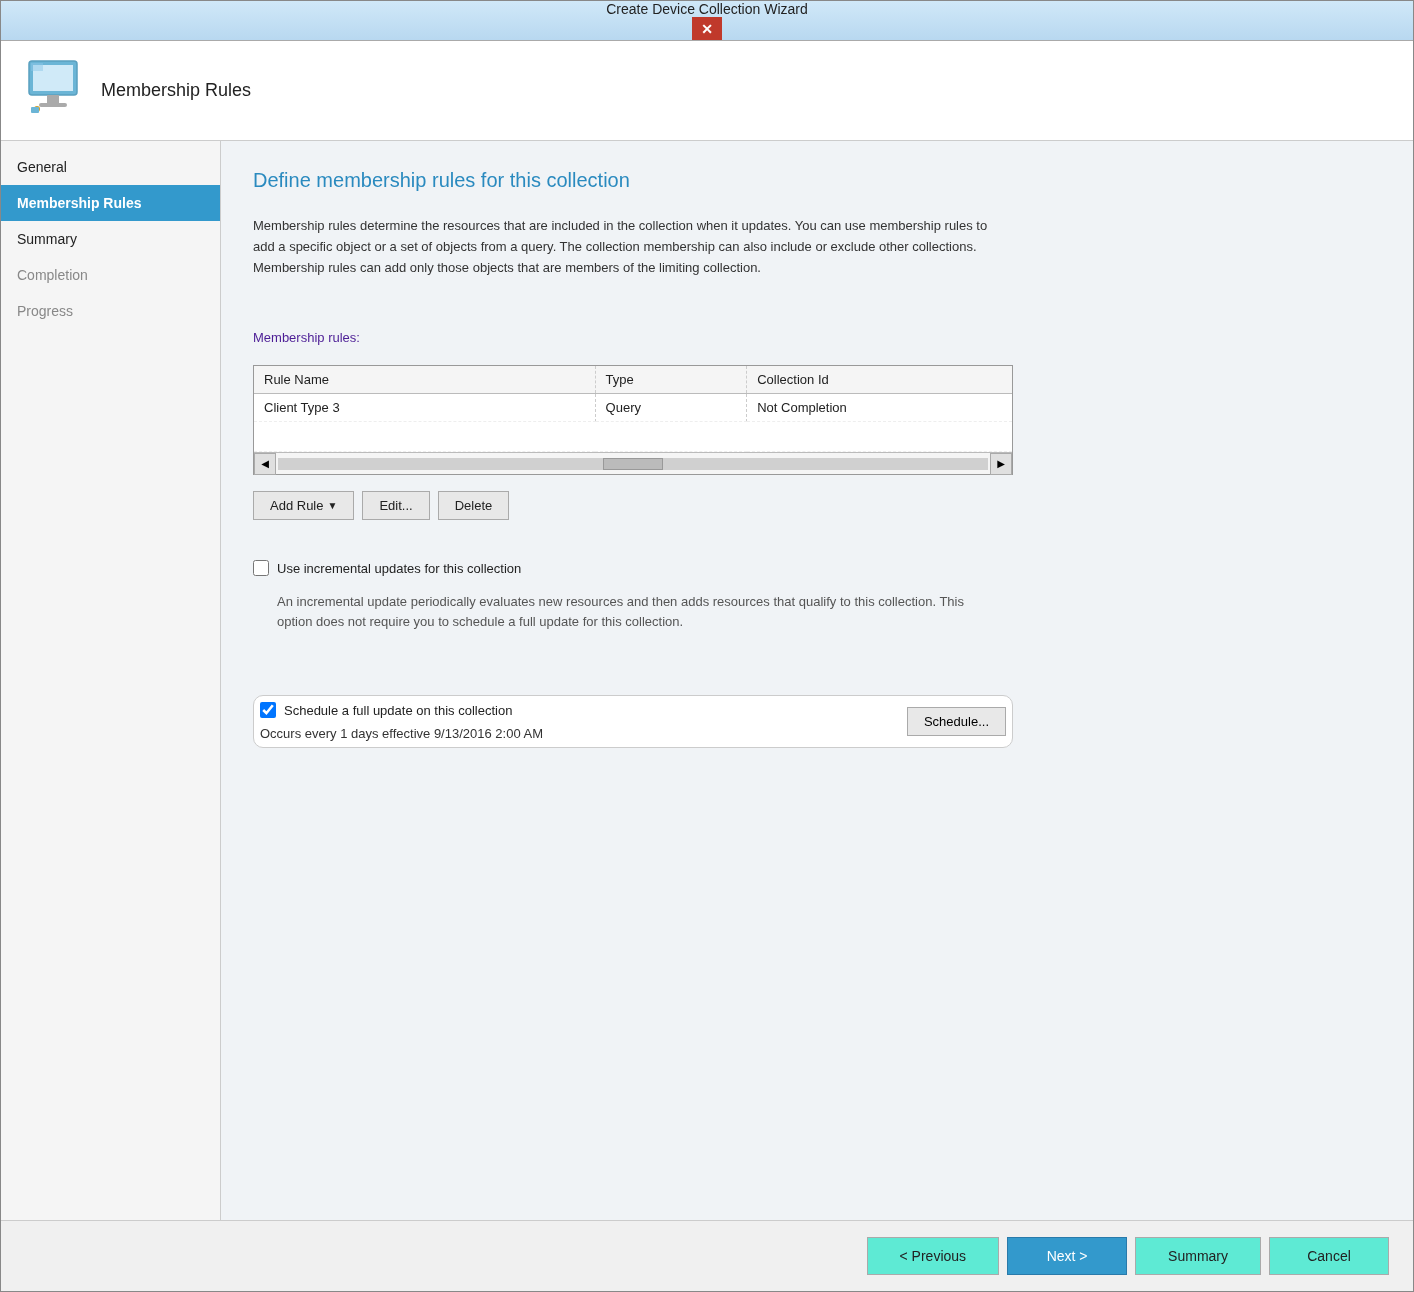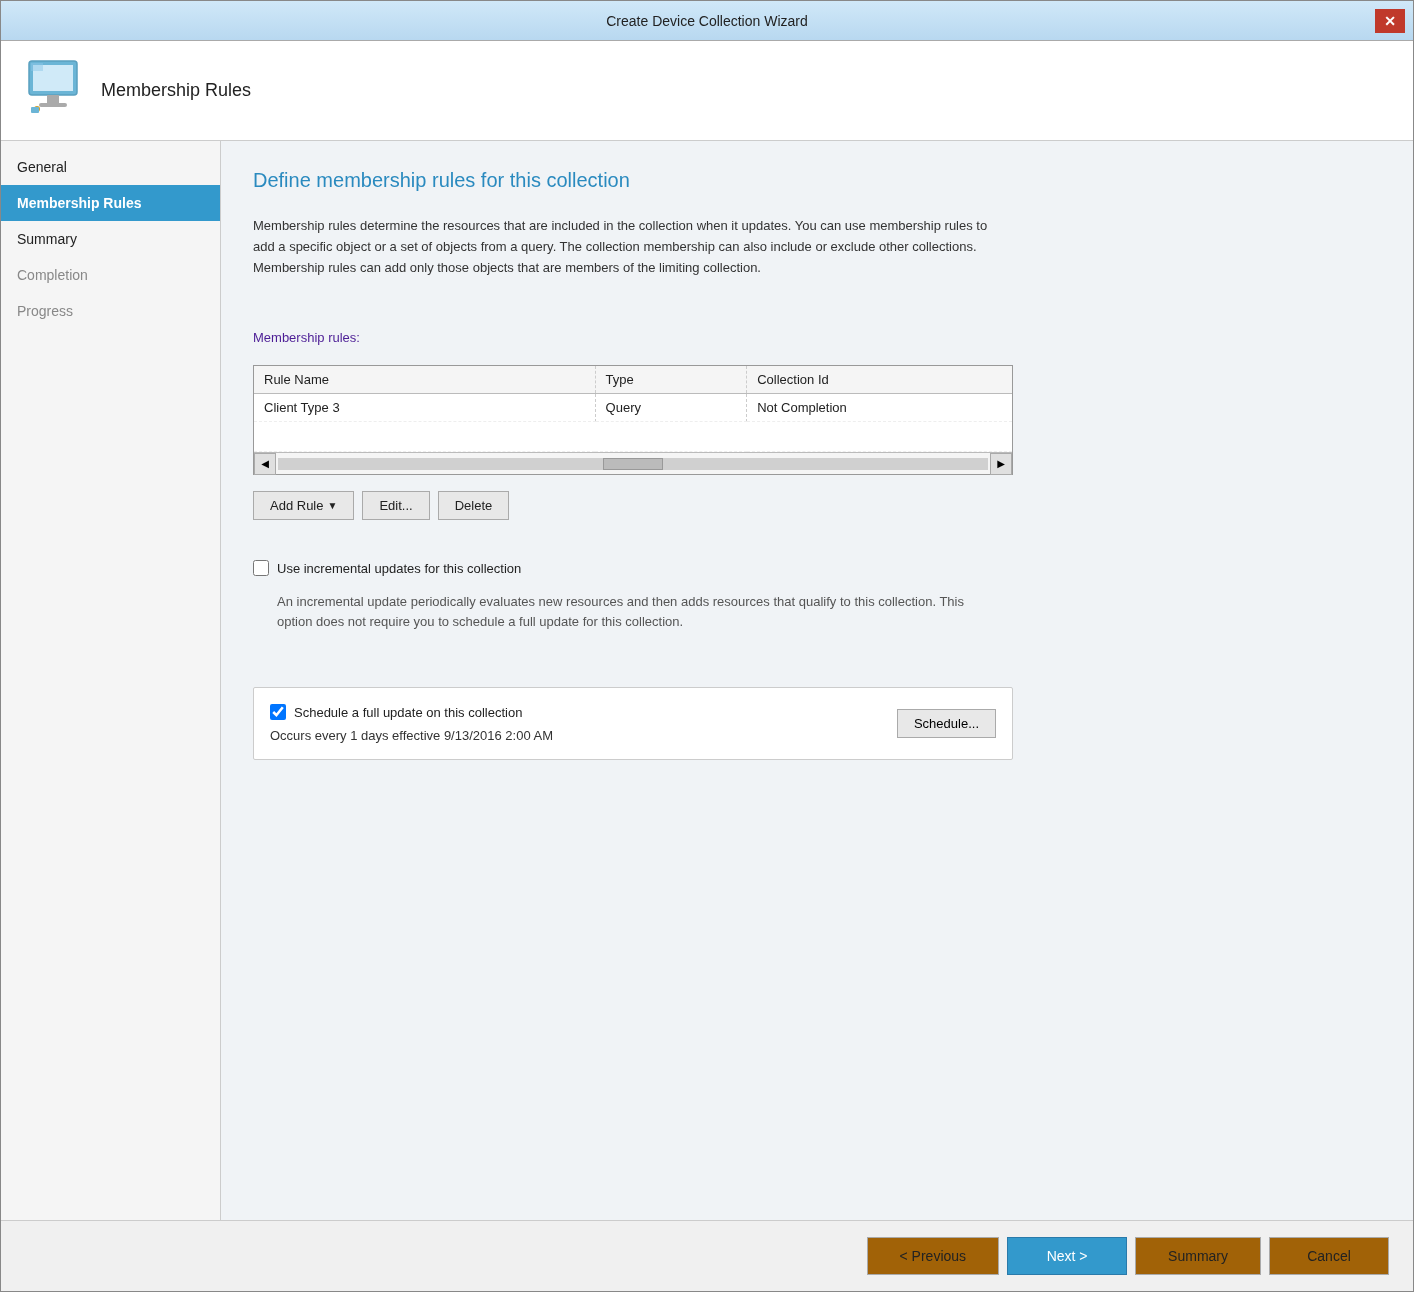--- a/index.html
+++ b/index.html
@@ -5,20 +5,21 @@
     * { box-sizing: border-box; margin: 0; padding: 0; }
     body { font-family: 'Segoe UI', Tahoma, sans-serif; font-size: 13px; background: #f0f0f0; width: 1414px; height: 1292px; overflow: hidden; }
 
     .window { width: 1414px; height: 1292px; display: flex; flex-direction: column; background: #fff; border: 1px solid #888; }
 
     .titlebar {
       background: linear-gradient(to bottom, #d0e8f8, #b8d8f0);
       height: 40px; display: flex; align-items: center; justify-content: space-between;
       padding: 0 8px; border-bottom: 1px solid #aaa;
       flex-shrink: 0;
+      flex-direction: column;
     }
     .titlebar-title { flex: 1; text-align: center; font-size: 14px; color: #222; }
     .titlebar-close {
       background: #c0392b; color: #fff; border: none; width: 30px; height: 24px;
       font-size: 14px; font-weight: bold; cursor: pointer; display: flex; align-items: center; justify-content: center;
     }
 
     .header-area {
       background: #fff; padding: 16px 20px; border-bottom: 1px solid #ccc;
       display: flex; align-items: center; gap: 16px; flex-shrink: 0;
@@ -85,31 +86,31 @@
     .btn:disabled { color: #aaa; cursor: default; }
     .btn-add-rule { display: flex; align-items: center; gap: 4px; }
     .btn-dropdown-arrow { font-size: 10px; }
 
     .checkbox-row { display: flex; align-items: center; gap: 8px; }
     .checkbox-label { font-size: 13px; color: #222; }
     input[type="checkbox"] { width: 16px; height: 16px; cursor: pointer; }
 
     .incremental-desc { font-size: 13px; color: #555; line-height: 1.5; margin-left: 24px; max-width: 720px; }
 
-    .schedule-section { margin-top: 8px; border: 1px solid #ccc; padding: 16px; background: #fff; max-width: 760px; border-radius: 2px; }
+    .schedule-section { margin-top: 16px; border: 1px solid #ccc; padding: 6px; background: #fff; max-width: 760px; border-radius: 10px; }
     .schedule-row { display: flex; align-items: center; justify-content: space-between; }
     .schedule-text { font-size: 13px; color: #333; }
     .btn-schedule { padding: 6px 16px; border: 1px solid #aaa; background: #e8e8e8; font-size: 13px; cursor: pointer; }
 
     .footer {
       background: #f0f0f0; border-top: 1px solid #ccc; padding: 16px 24px;
       display: flex; justify-content: flex-end; gap: 8px; flex-shrink: 0;
     }
     .footer-btn {
-      padding: 10px 32px; border: 1px solid #aaa; background: #a16207;
+      padding: 10px 32px; border: 1px solid #aaa; background: #5eead4;
       font-size: 14px; cursor: pointer; color: #222; min-width: 120px;
     }
     .footer-btn.primary { background: #3399cc; color: #fff; border-color: #2a7aaa; }
     .footer-btn:disabled { color: #aaa; cursor: default; }
 
     
     .computer-svg { }
   </style>
 </head>
 <body>

